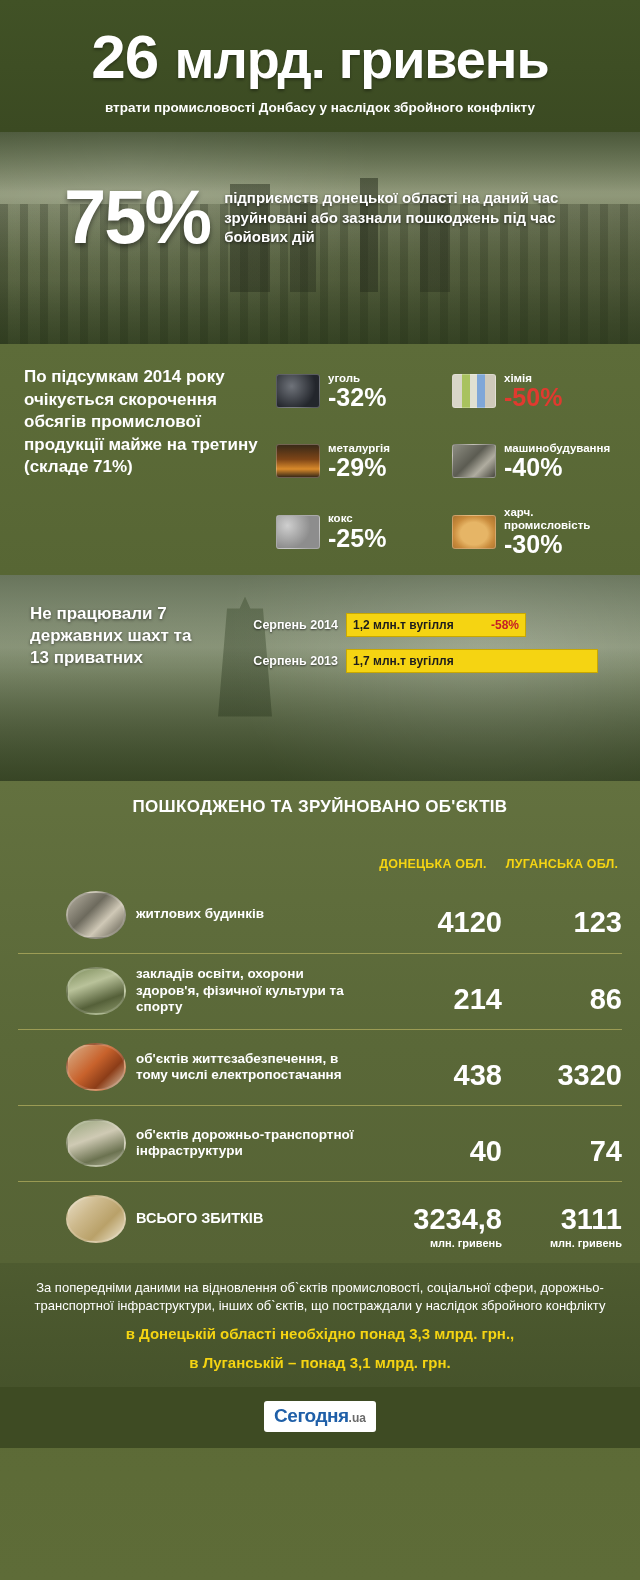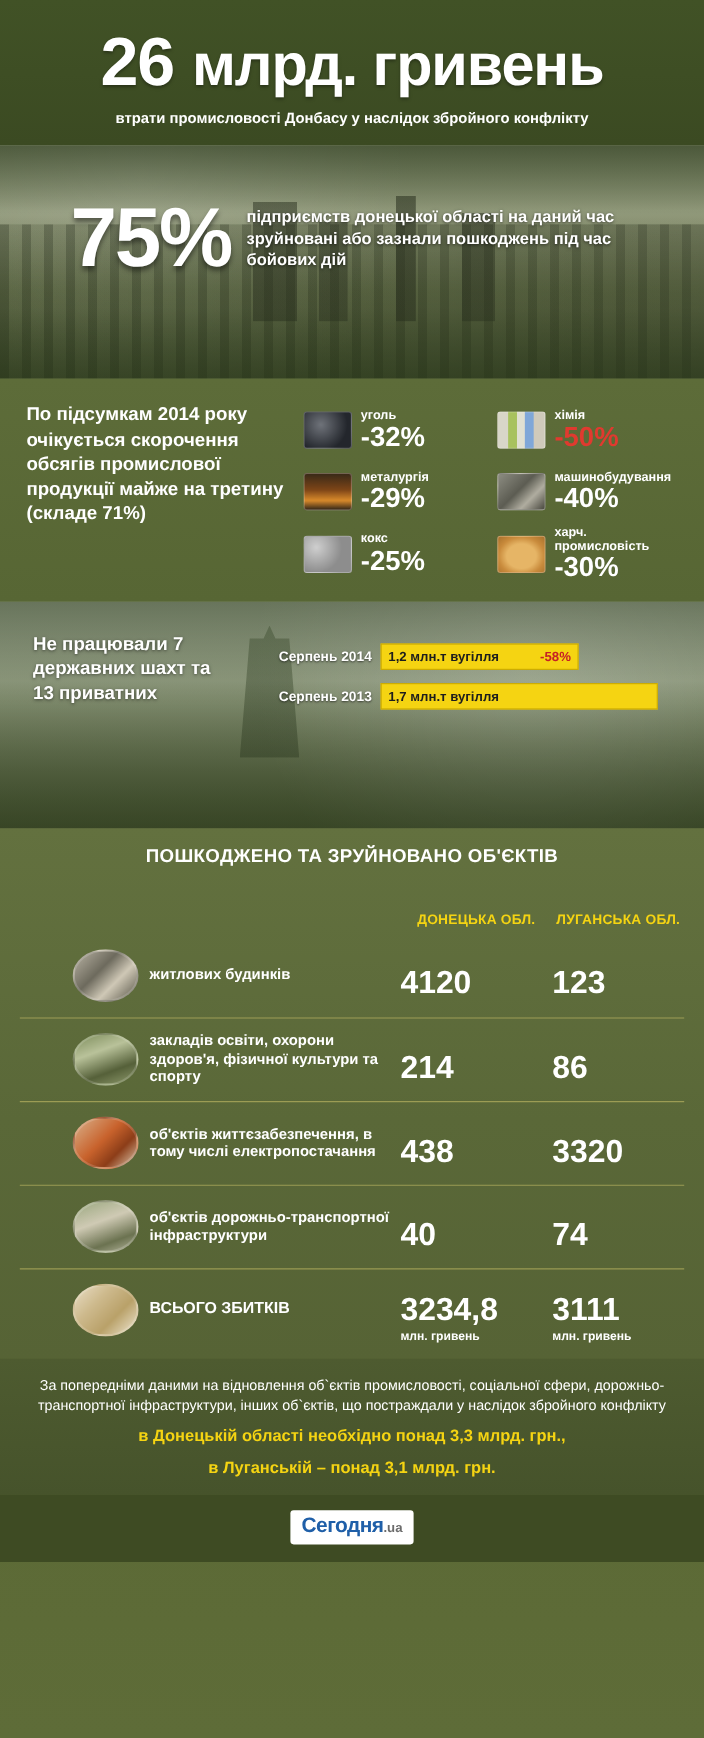--- a/index.html
+++ b/index.html
@@ -112,21 +112,21 @@
     font-weight: bold;
     color: #ffffff;
     line-height: 1.32;
     padding-right: 10px;
   }
   .stat-grid {
     flex: 1;
     display: grid;
     grid-template-columns: 1fr 1fr;
     grid-auto-rows: 1fr;
-    gap: 6px 6px;
+    gap: 20px 6px;
     align-content: start;
   }
   .stat {
     display: flex;
     align-items: center;
     gap: 8px;
   }
   .ico {
     width: 44px; height: 34px;
     border-radius: 3px;
@@ -270,21 +270,21 @@
   .row-label {
     flex: 1;
     font-size: 13.5px;
     font-weight: bold;
     color: #ffffff;
     line-height: 1.22;
     padding-right: 8px;
   }
   .row.total .row-label { font-size: 14.5px; }
   .cell {
-    text-align: left;
+    text-align: right;
     color: #ffffff;
     flex: 0 0 auto;
     margin-top: 16px;
   }
   .cell.c1 { width: 138px; }
   .cell.c2 { width: 120px; }
   .cell .num {
     font-size: 29px;
     font-weight: bold;
     line-height: 1;

